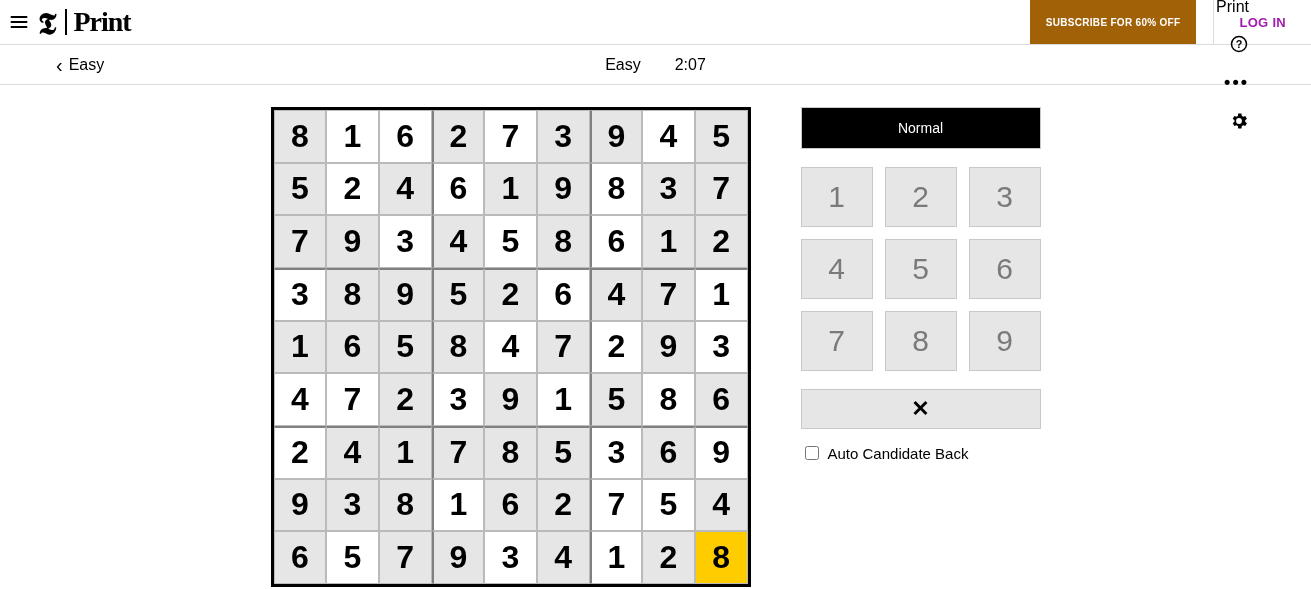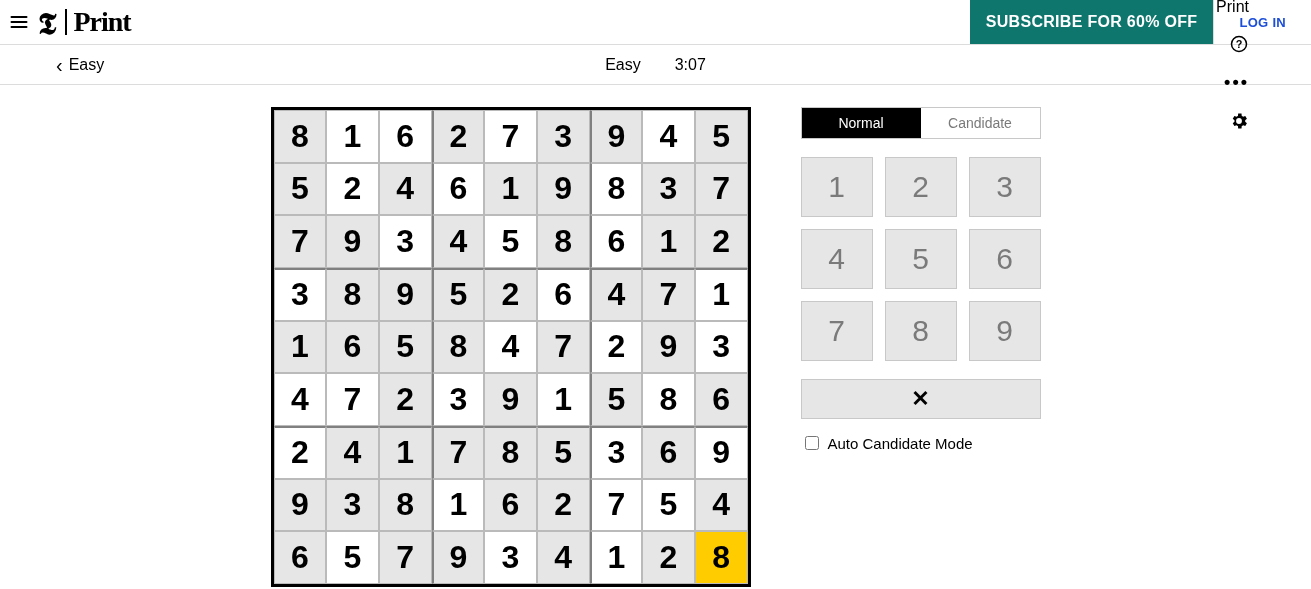--- a/index.html
+++ b/index.html
@@ -49,41 +49,42 @@
     margin: 0 6px;
   }
   .header-right {
     position: absolute;
     right: 0;
     top: 0;
     height: 100%;
     display: flex;
   }
   .subscribe-btn {
-    background: #0f766e;
+    background: #a16207;
     color: #fff;
-    font-size: 16px;
+    font-size: 10px;
     font-weight: 700;
     display: flex;
     align-items: center;
     padding: 0 16px;
     cursor: pointer;
     letter-spacing: 0.3px;
   }
   .login-btn {
     background: #fff;
-    color: #1d4ed8;
+    color: #a21caf;
     font-size: 13px;
     font-weight: 700;
     display: flex;
     align-items: center;
     padding: 0 25px;
     border-left: 1px solid #dcdcdc;
     cursor: pointer;
     letter-spacing: 0.3px;
+    margin-left: 17px;
   }
 
   
   .game-toolbar {
     height: 40px;
     border-bottom: 1px solid #dcdcdc;
     display: flex;
     align-items: center;
     position: relative;
     font-size: 16px;
@@ -152,21 +153,21 @@
   .cell.selected { background: #ffcc00; }
   
   .cell[data-col="3"], .cell[data-col="6"] { border-left: 2px solid #808080; }
   .cell[data-row="3"], .cell[data-row="6"] { border-top: 2px solid #808080; }
 
   
   .panel { width: 240px; }
   .mode-toggle {
     display: flex;
     border: 1px solid #c8c8c8;
-    height: 32px;
+    height: 42px;
     justify-content: center;
   }
   .mode-toggle > div {
     flex: 1;
     display: flex;
     align-items: center;
     justify-content: center;
     font-size: 14px;
     cursor: pointer;
   }
@@ -229,21 +230,21 @@
   </div>
 </div>
 
 <div class="game-toolbar">
   <div class="back-btn">
     <span class="chev">‹</span>
     <span>Easy</span>
   </div>
   <div class="toolbar-center">
     <span>Easy</span>
-    <span>3:07</span>
+    <span>2:07</span>
   </div>
   <div class="toolbar-right">
     <span class="print">Print</span>
     <span class="tb-icon">
       <svg viewBox="0 0 24 24">
           <circle cx="12" cy="12" r="9" fill="none" stroke="#000" stroke-width="1.8"></circle>
           <text x="12" y="16.5" text-anchor="middle" font-size="13" font-family="Arial" font-weight="700">?</text>
         </svg>
     </span>
     <span class="dots">•••</span>
@@ -338,36 +339,35 @@
         <div class="cell" data-row="8" data-col="4">3</div>
         <div class="cell given" data-row="8" data-col="5">4</div>
         <div class="cell" data-row="8" data-col="6">1</div>
         <div class="cell given" data-row="8" data-col="7">2</div>
         <div class="cell selected" data-row="8" data-col="8">8</div>
       </div>
 
     <div class="panel">
       <div class="mode-toggle">
         <div class="active">Normal</div>
-        <div class="inactive">Candidate</div>
       </div>
 
       <div class="keypad" id="keypad">
           <div class="key">1</div>
           <div class="key">2</div>
           <div class="key">3</div>
           <div class="key">4</div>
           <div class="key">5</div>
           <div class="key">6</div>
           <div class="key">7</div>
           <div class="key">8</div>
           <div class="key">9</div>
           <div class="key erase-key">✕</div>
         </div>
 
       <div class="auto-row">
         <input type="checkbox" style="">
-        <span>Auto Candidate Mode</span>
+        <span>Auto Candidate Back</span>
       </div>
     </div>
 
   </div>
 </div>
 
 </body></html>

